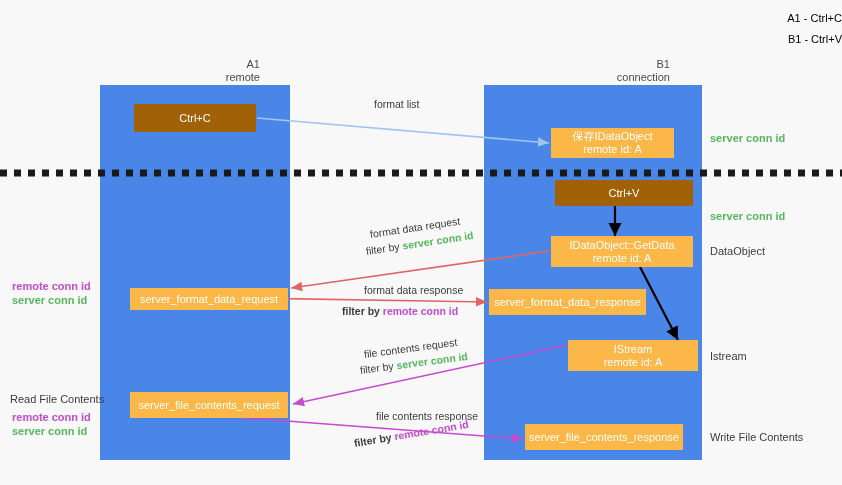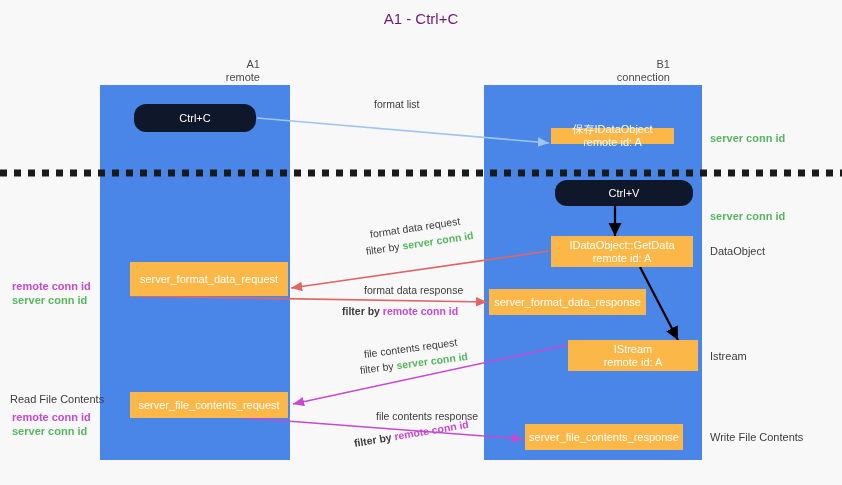--- a/index.html
+++ b/index.html
@@ -13,23 +13,23 @@
     height: 485px;
     background: #f8f8f8;
     font-family: "Liberation Sans", sans-serif;
     overflow: hidden;
   }
   .title-block {
     position: absolute;
     left: 0;
     top: 8px;
     width: 842px;
-    text-align: center;
-    color: #701a75;
-    font-size: 15px;
+    text-align: right;
+    color: #000000;
+    font-size: 11px;
     line-height: 21px;
   }
   .col-head {
     position: absolute;
     text-align: right;
     color: #4a4a4a;
     font-size: 11px;
     line-height: 13px;
   }
   .lane {
@@ -41,21 +41,21 @@
     box-sizing: border-box;
     color: #ffffff;
     font-size: 11px;
     line-height: 13px;
     display: flex;
     flex-direction: column;
     align-items: center;
     justify-content: center;
     text-align: center;
   }
-  .node.green { background: #0f172a; border-radius: 12px; }
+  .node.green { background: #a16207; }
   .node.orange { background: #fbb747; }
   .edge-label {
     position: absolute;
     font-size: 10.5px;
     color: #3c3c3c;
     white-space: nowrap;
   }
   .side-label {
     position: absolute;
     font-size: 11px;
@@ -88,20 +88,21 @@
   .rot-b { transform: rotate(-9.5deg); transform-origin: left center; }
   .rot-c { transform: rotate(-7.5deg); transform-origin: left center; }
 </style>
 </head>
 <body>
 
 <div id="canvas">
 
   <div class="title-block">
     <div>A1 - Ctrl+C</div>
+    <div>B1 - Ctrl+V</div>
   </div>
 
   <div class="col-head" style="left:130px; top:58px; width:130px;">
     <div>A1</div>
     <div>remote</div>
   </div>
 
   <div class="col-head" style="left:540px; top:58px; width:130px;">
     <div>B1</div>
     <div>connection</div>
@@ -140,35 +141,35 @@
 
     <line x1="567" y1="345" x2="293" y2="404" stroke="#c44ad0" stroke-width="1.6" marker-end="url(#ah-mag)"></line>
 
     <line x1="130" y1="409" x2="523" y2="439" stroke="#c44ad0" stroke-width="1.6" marker-end="url(#ah-mag)"></line>
   </svg>
 
   <div class="node green" style="left:134px; top:104px; width:122px; height:28px;">
     <span>Ctrl+C</span>
   </div>
 
-  <div class="node orange" style="left:551px; top:128px; width:123px; height:16px;">
+  <div class="node orange" style="left:551px; top:128px; width:123px; height:30px;">
     <span>保存IDataObject</span>
     <span>remote id: A</span>
   </div>
 
   <div class="node green" style="left:555px; top:180px; width:138px; height:26px;">
     <span>Ctrl+V</span>
   </div>
 
   <div class="node orange" style="left:551px; top:236px; width:142px; height:31px;">
     <span>IDataObject::GetData</span>
     <span>remote id: A</span>
   </div>
 
-  <div class="node orange" style="left:130px; top:262px; width:158px; height:34px;">
+  <div class="node orange" style="left:130px; top:288px; width:158px; height:22px;">
     <span>server_format_data_request</span>
   </div>
 
   <div class="node orange" style="left:489px; top:289px; width:157px; height:26px;">
     <span>server_format_data_response</span>
   </div>
 
   <div class="node orange" style="left:568px; top:340px; width:130px; height:31px;">
     <span>IStream</span>
     <span>remote id: A</span>

